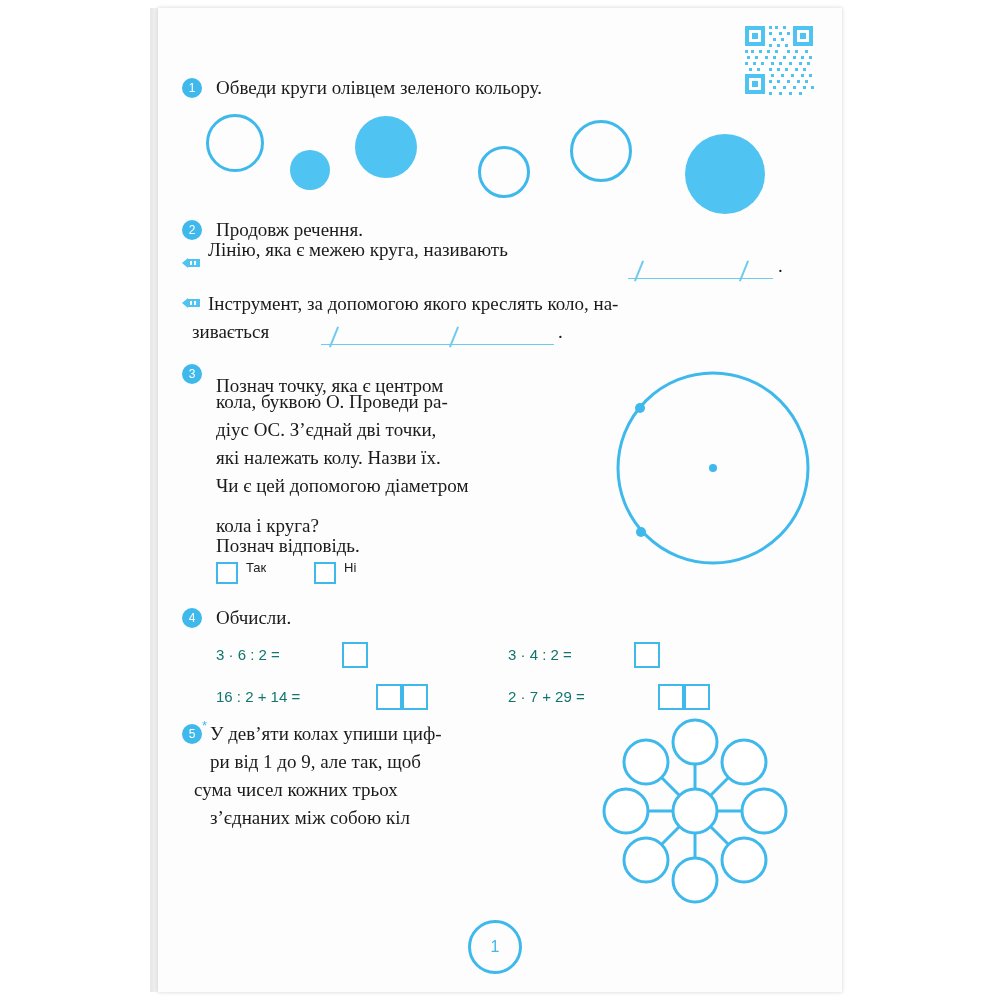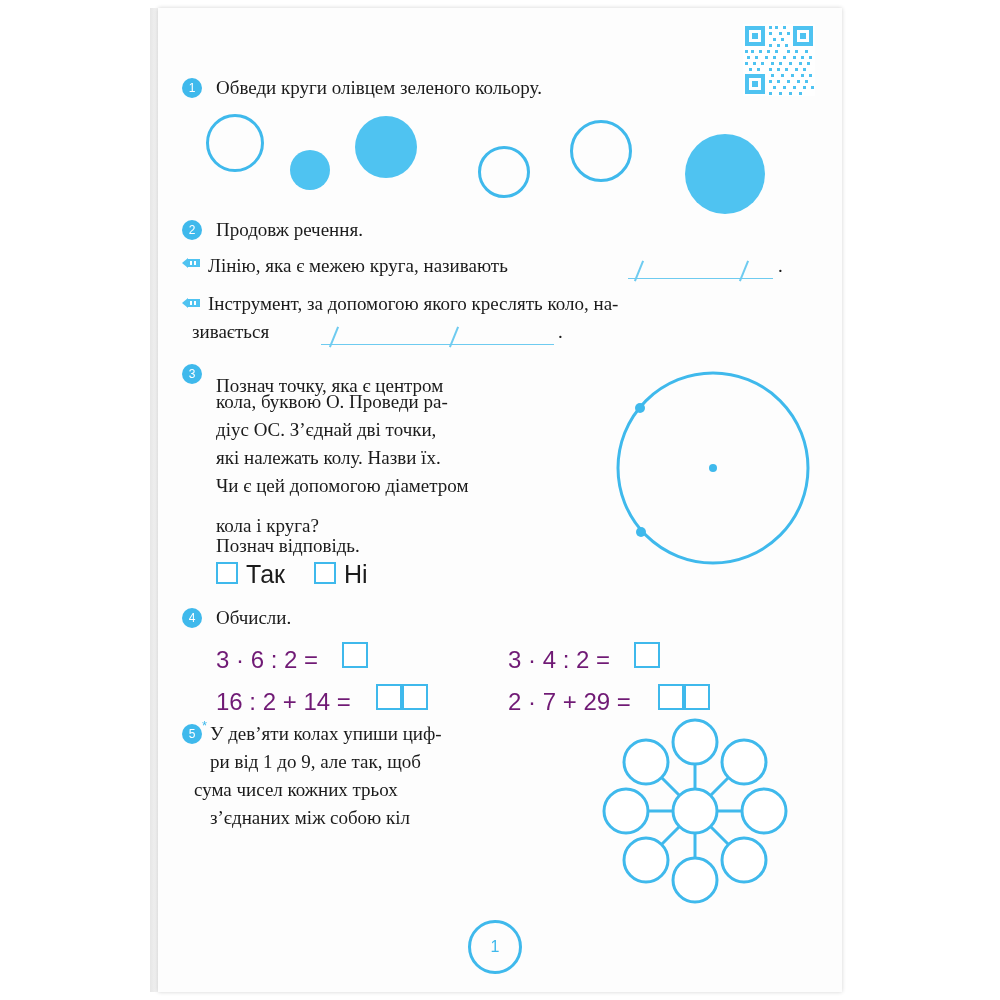--- a/index.html
+++ b/index.html
@@ -92,22 +92,22 @@
   .outline { border: 3px solid #3fb9ec; background: transparent; }
   .filled { background: #4fc3f1; }
   .answerbox {
     position: absolute;
     border: 2px solid #3fb9ec;
     box-sizing: border-box;
     background: #fff;
   }
   .mono-eq {
     position: absolute;
-    font-size: 24px;
-    color: #701a75;
+    font-size: 15px;
+    color: #0f766e;
     font-family: "Liberation Sans", sans-serif;
   }
   .pagenum {
     position: absolute;
     left: 310px;
     top: 912px;
     width: 48px;
     height: 48px;
     border-radius: 50%;
     border: 3px solid #3fb9ec;
@@ -120,21 +120,21 @@
   .pencil-icon { position: absolute; width: 22px; height: 14px; }
   .slash {
     position: absolute;
     width: 2px;
     height: 22px;
     background: #6ecbf0;
     transform: rotate(22deg);
   }
   .checkbox-label {
     position: absolute;
-    font-size: 25px;
+    font-size: 13px;
     color: #1b1b1b;
   }
   .star { position: absolute; color: #3fb9ec; font-size: 13px; }
 </style>
 </head>
 <body>
 
 <div class="page">
   <div class="edge-left"></div>
   <div class="sheet">
@@ -232,21 +232,21 @@
     <div class="tasktext" style="left:58px; top:208px;">Продовж речення.</div>
 
     <div class="pencil-icon" style="left:24px; top:248px;">
       <svg width="22" height="14" viewBox="0 0 22 14">
         <polygon points="0,7 6,2 6,12" fill="#4fc3f1"></polygon>
         <rect x="6" y="3" width="12" height="8" fill="#4fc3f1"></rect>
         <rect x="8" y="5" width="2" height="4" fill="#ffffff"></rect>
         <rect x="12" y="5" width="2" height="4" fill="#ffffff"></rect>
       </svg>
     </div>
-    <div class="tasktext" style="left:50px; top:244px;">Лінію, яка є межею круга, називають</div>
+    <div class="tasktext" style="left:50px; top:228px;">Лінію, яка є межею круга, називають</div>
     <div class="blue-line" style="left:470px; top:270px; width:145px;"></div>
     <div class="slash" style="left:480px; top:252px;"></div>
     <div class="slash" style="left:585px; top:252px;"></div>
     <div class="tasktext" style="left:620px; top:244px;">.</div>
 
     <div class="pencil-icon" style="left:24px; top:288px;">
       <svg width="22" height="14" viewBox="0 0 22 14">
         <polygon points="0,7 6,2 6,12" fill="#4fc3f1"></polygon>
         <rect x="6" y="3" width="12" height="8" fill="#4fc3f1"></rect>
         <rect x="8" y="5" width="2" height="4" fill="#ffffff"></rect>

